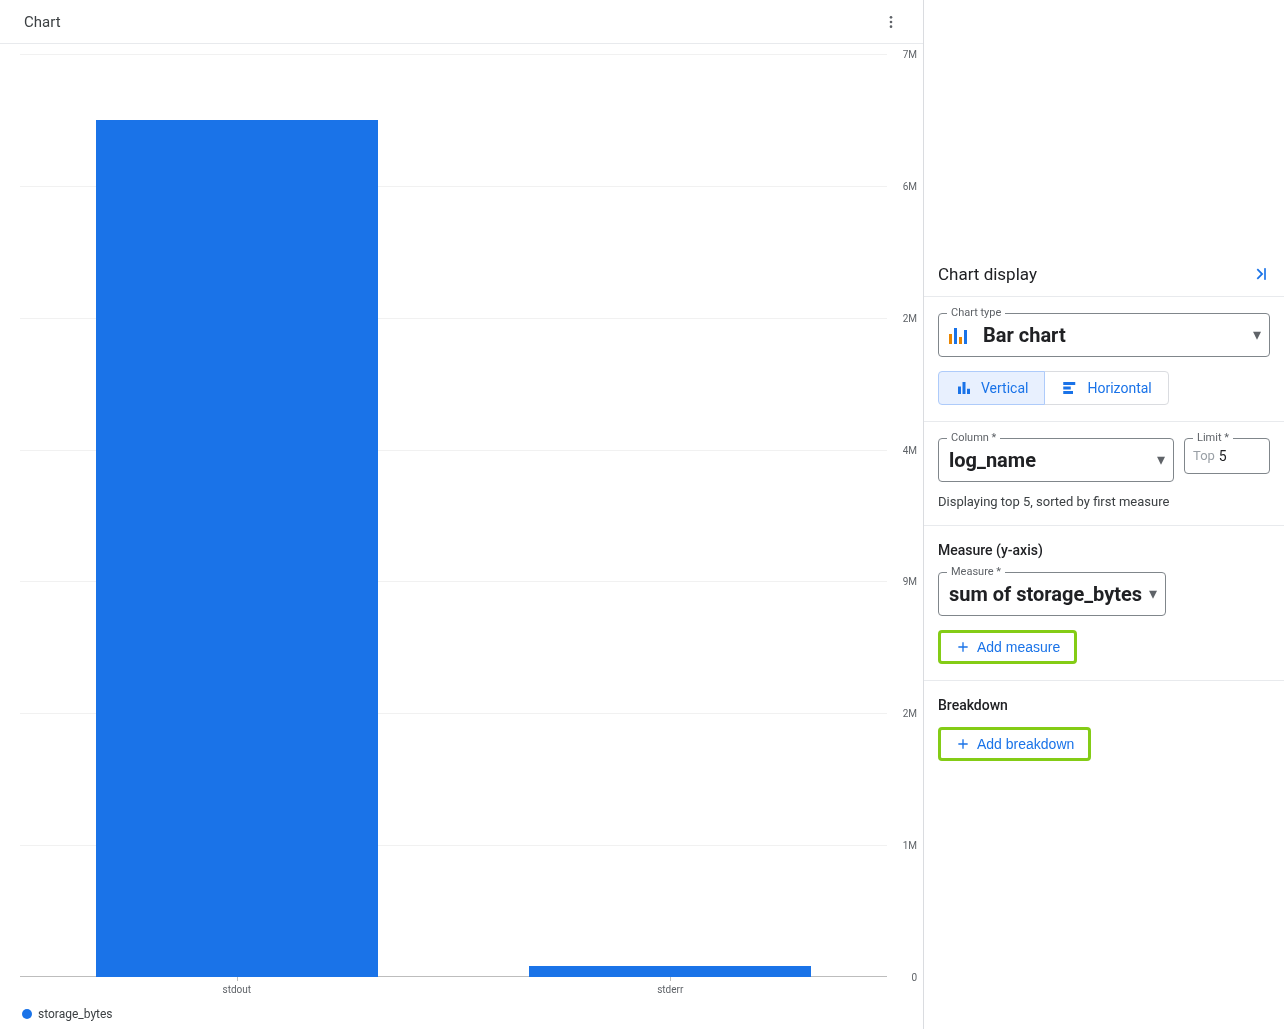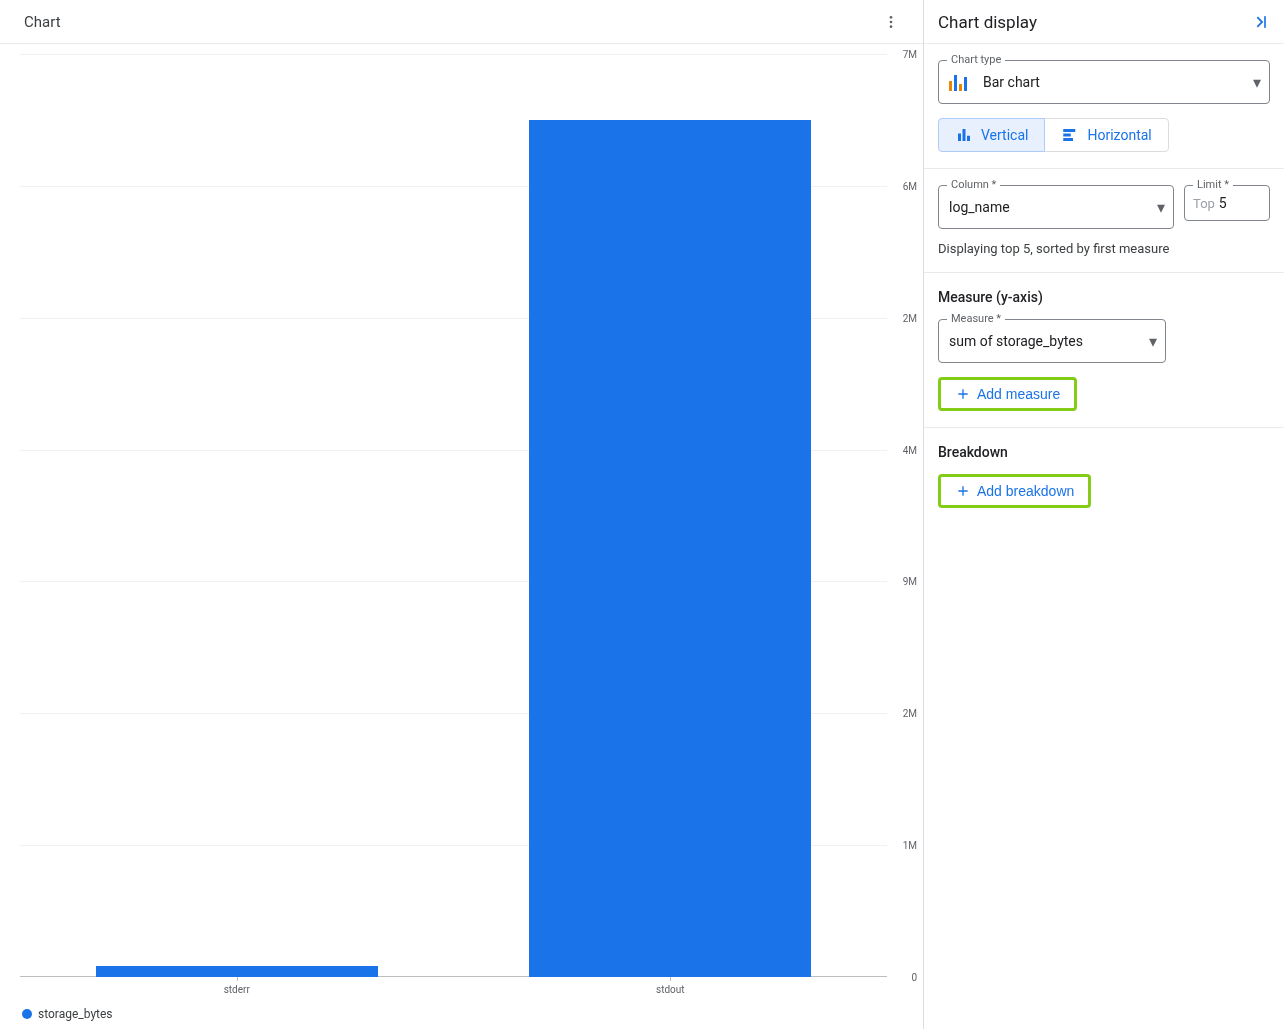--- a/index.html
+++ b/index.html
@@ -18,29 +18,29 @@
   .baseline { position:absolute; left:0; right:0; bottom:0; border-top:1px solid #bdbdbd; }
   .bars { position:absolute; left:0; right:0; top:0; bottom:0; display:flex; }
   .barcol { flex:1; display:flex; flex-direction:column; align-items:center; justify-content:flex-end; position:relative; }
   .barcol::before { content:""; position:absolute; bottom:-4px; left:50%; width:1px; height:4px; background:#bdbdbd; }
   .bar { width:65%; background:#1a73e8; }
   .xlabel { position:absolute; bottom:-18px; font-size:10px; color:#5f6368; }
   .legend { padding:6px 0 0 2px; display:flex; align-items:center; gap:6px; font-size:12px; color:#3c4043; }
   .legend-swatch { width:10px; height:10px; border-radius:50%; background:#1a73e8; }
 
   
-  .right { width:360px; display:flex; flex-direction:column; }
+  .right { width:360px; display:flex; flex-direction:column;justify-content:center; }
   .right-header { height:44px; display:flex; align-items:center; justify-content:space-between; padding:0 14px; border-bottom:1px solid #e8eaed; }
   .right-title { font-size:17px; color:#202124; }
   .collapse-btn { color:#1a73e8; cursor:pointer; display:flex; align-items:center; }
   .right-body { padding:16px 14px; display:flex; flex-direction:column; gap:0; overflow:auto; position:relative; }
 
   .field { position:relative; border:1px solid #80868b; border-radius:4px; height:44px; display:flex; align-items:center; padding:0 8px 0 10px; background:#fff; }
   .field .floating-label { position:absolute; top:-8px; left:8px; background:#fff; padding:0 4px; font-size:11px; color:#5f6368; }
-  .field .value { flex:1; font-size:14px; color:#202124; }
+  .field .value { flex:1; font-size:20px; color:#202124;font-weight:bold; }
   .field .caret { color:#5f6368; }
   .chart-type-icon { width:26px; height:18px; margin-right:8px; display:flex; align-items:flex-end; gap:2px; }
   .chart-type-icon span { width:3px; display:inline-block; }
   .chart-type-icon span:nth-child(1){height:10px;background:#ea8600;}
   .chart-type-icon span:nth-child(2){height:16px;background:#1a73e8;}
   .chart-type-icon span:nth-child(3){height:7px;background:#ea8600;}
   .chart-type-icon span:nth-child(4){height:14px;background:#1a73e8;}
 
   .toggle-group { display:flex; margin-top:14px; }
   .toggle-btn { flex:0 0 auto; border:1px solid #dadce0; height:34px; padding:0 16px; display:flex; align-items:center; gap:8px; font-size:14px; color:#1a73e8; background:#fff; cursor:pointer; }
@@ -94,26 +94,26 @@
           <div class="ytick" style="top: 42.8571%;">4M</div>
           <div class="gridline" style="top: 28.5714%;"></div>
           <div class="ytick" style="top: 28.5714%;">2M</div>
           <div class="gridline" style="top: 14.2857%;"></div>
           <div class="ytick" style="top: 14.2857%;">6M</div>
           <div class="gridline" style="top: 0%;"></div>
           <div class="ytick" style="top: 0%;">7M</div>
           <div class="baseline"></div>
           <div class="bars">
             <div class="barcol">
+              <div class="bar" style="height: 92.8571%; background: rgb(26, 115, 232);"></div>
+              <div class="xlabel">stdout</div>
+            </div>
+            <div class="barcol">
               <div class="bar" style="height: 1.14286%; background: rgb(26, 115, 232);"></div>
               <div class="xlabel">stderr</div>
-            </div>
-            <div class="barcol">
-              <div class="bar" style="height: 92.8571%; background: rgb(26, 115, 232);"></div>
-              <div class="xlabel">stdout</div>
             </div>
           </div>
         </div>
       <div style="height:24px"></div>
       <div class="legend">
         <span class="legend-swatch"></span>
         <span>storage_bytes</span>
       </div>
     </div>
   </div>

